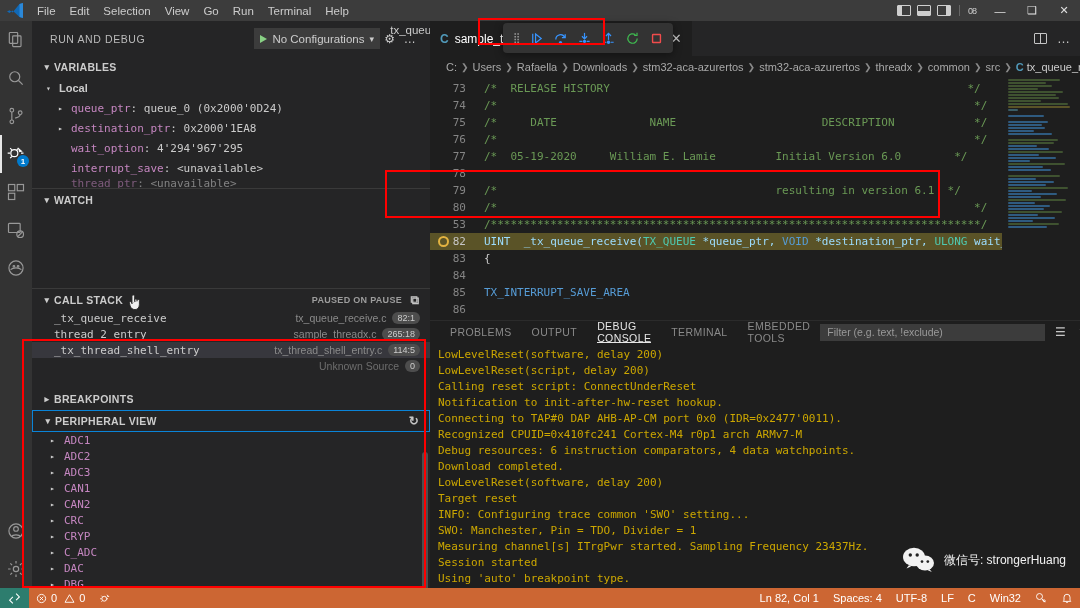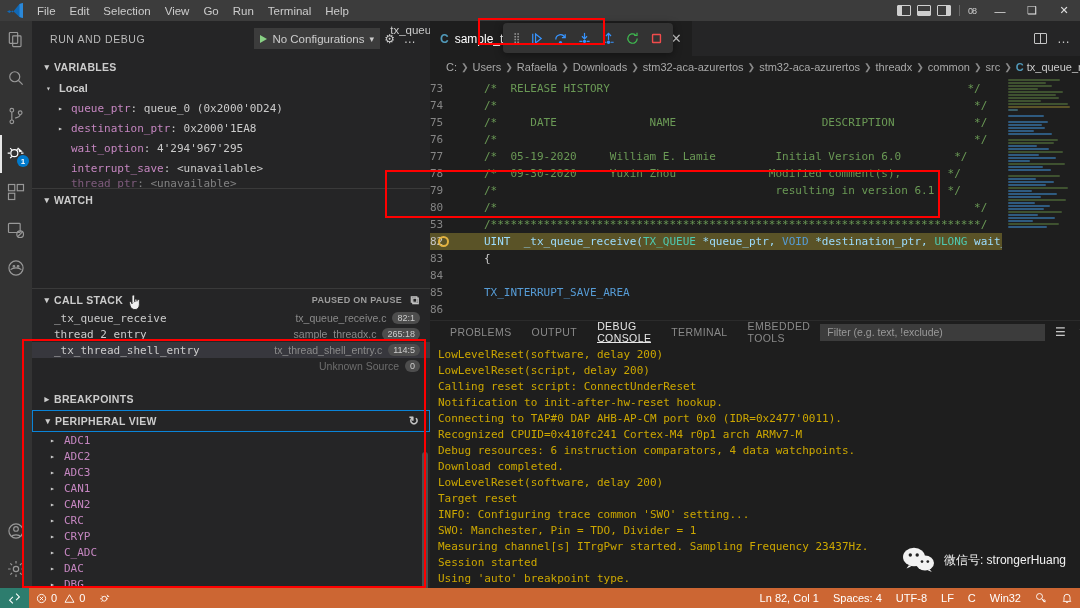--- a/index.html
+++ b/index.html
@@ -136,21 +136,21 @@
   .crumb-ico { color:#519aba; font-weight:bold; font-size:11px; }
 
   
   .editor-area { flex: 1; position: relative; display: flex; min-height: 0; overflow: hidden; }
   .code {
     flex: 1; font-family: "DejaVu Sans Mono", monospace; font-size: 11px; line-height: 17px;
     position: relative; padding-top: 2px; overflow: hidden;
   }
   .cline { height: 17px; display: flex; align-items: center; white-space: pre; }
   .cline.hl { background: #5a5327; }
-  .gutter { width: 46px; text-align: left; padding-right: 10px; color: #858585; flex:0 0 46px; }
+  .gutter { width: 46px; text-align: right; padding-right: 10px; color: #858585; flex:0 0 46px; }
   .cline.hl .gutter { color:#c6c6c6; }
   .bp { position:absolute; left:8px; width:11px; height:11px; border-radius:50%;
         border:2px solid #e3b341; box-sizing:border-box;}
   .ctext { padding-left: 8px; }
   .cm { color: #6A9955; }
   .kw { color: #569cd6; }
   .typ { color: #4EC9B0; }
   .id  { color: #9CDCFE; }
   .pn  { color: #cccccc; }
   .minimap { width: 78px; flex: 0 0 78px; background: #1e1e1e; position: relative; overflow: hidden; }
@@ -545,21 +545,21 @@
 
       </div>
 
       <div class="editor-area">
         <div class="code">
           <div class="cline"><span class="gutter">73</span><span class="ctext cm">/*  RELEASE HISTORY                                                      */</span></div>
           <div class="cline"><span class="gutter">74</span><span class="ctext cm">/*                                                                        */</span></div>
           <div class="cline"><span class="gutter">75</span><span class="ctext cm">/*     DATE              NAME                      DESCRIPTION            */</span></div>
           <div class="cline"><span class="gutter">76</span><span class="ctext cm">/*                                                                        */</span></div>
           <div class="cline"><span class="gutter">77</span><span class="ctext cm">/*  05-19-2020     William E. Lamie         Initial Version 6.0        */</span></div>
-          <div class="cline"><span class="gutter">78</span><span class="ctext cm">/*  09-30-2020     Yuxin Zhou              Modified comment(s),       */</span></div>
+          <div class="cline"><span class="gutter">78</span></div>
           <div class="cline"><span class="gutter">79</span><span class="ctext cm">/*                                          resulting in version 6.1  */</span></div>
           <div class="cline"><span class="gutter">80</span><span class="ctext cm">/*                                                                        */</span></div>
           <div class="cline"><span class="gutter">53</span><span class="ctext cm">/**************************************************************************/</span></div>
           <div class="cline hl" style="position:relative">
             <span class="bp"></span>
             <span class="gutter">82</span>
             <span class="ctext"><span class="id">UINT  _tx_queue_receive(</span><span class="typ">TX_QUEUE</span><span class="id"> *queue_ptr, </span><span class="kw">VOID</span><span class="id"> *destination_ptr, </span><span class="typ">ULONG</span><span class="id"> wait_option)</span></span>
           </div>
           <div class="cline"><span class="gutter">83</span><span class="ctext pn">{</span></div>
           <div class="cline"><span class="gutter">84</span><span class="ctext pn"></span></div>

